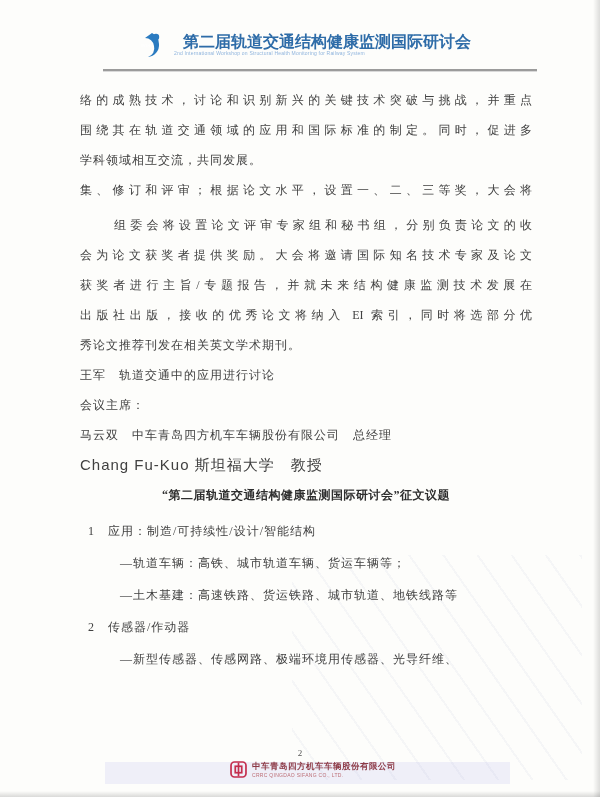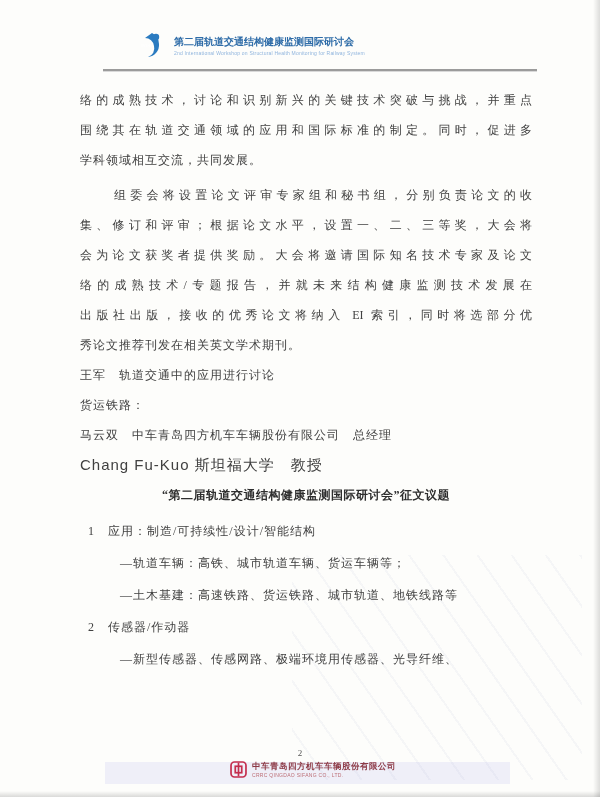--- a/index.html
+++ b/index.html
@@ -20,21 +20,21 @@
   .watermark{position:absolute;right:18px;top:555px;width:290px;height:225px;
     background:repeating-linear-gradient(55deg,rgba(140,150,190,0.07) 0 2px,transparent 2px 28px);
     pointer-events:none;}
   
   .header{position:absolute;top:0;left:0;width:100%;height:90px;}
   .header-inner{position:absolute;top:30px;left:132px;display:flex;align-items:flex-start;}
   .logo{width:34px;height:30px;margin-right:8px;flex:0 0 auto;}
   .header-text{padding-top:6px;}
   .header-title{
     font-family:"Liberation Sans","DejaVu Sans",sans-serif;
-    font-size:10px;font-weight:bold;color:#2e6ca8;letter-spacing:0px;line-height:12px;}
+    font-size:16px;font-weight:bold;color:#2e6ca8;letter-spacing:0px;line-height:12px;margin-left:9px;}
   .header-subtitle{
     font-family:"Liberation Sans","DejaVu Sans",sans-serif;
     font-size:5px;color:#8fb4dd;letter-spacing:0.2px;margin-top:2px;}
   .header-rule{position:absolute;top:69px;left:103px;width:434px;height:3px;
     border-top:2px solid #9b9b9b;border-bottom:1px solid #d9d9d9;box-sizing:border-box;}
   
   .doc-body{position:absolute;top:90px;left:0;width:600px;padding:0 68px 0 80px;box-sizing:border-box;}
   .line{height:30px;font-size:12px;line-height:20px;letter-spacing:1px;
     overflow:hidden;white-space:nowrap;}
   .jfull{white-space:normal;text-align:justify;text-align-last:justify;letter-spacing:0;}
@@ -79,28 +79,28 @@
         <div class="header-subtitle">2nd International Workshop on Structural Health Monitoring for Railway System</div>
       </div>
     </div>
     <div class="header-rule"></div>
   </div>
 
   <div class="doc-body">
     <div class="line jfull">络的成熟技术，讨论和识别新兴的关键技术突破与挑战，并重点</div>
     <div class="line jfull">围绕其在轨道交通领域的应用和国际标准的制定。同时，促进多</div>
     <div class="line">学科领域相互交流，共同发展。</div>
+    <div class="line jfull">集、修订和评审；根据论文水平，设置一、二、三等奖，大会将</div>
     <div class="line jfull ind mt5">组委会将设置论文评审专家组和秘书组，分别负责论文的收</div>
-    <div class="line jfull">集、修订和评审；根据论文水平，设置一、二、三等奖，大会将</div>
     <div class="line jfull">会为论文获奖者提供奖励。大会将邀请国际知名技术专家及论文</div>
-    <div class="line jfull">络的成熟技术/专题报告，并就未来结构健康监测技术发展在</div>
+    <div class="line jfull">获奖者进行主旨/专题报告，并就未来结构健康监测技术发展在</div>
     <div class="line jfull">出版社出版，接收的优秀论文将纳入 EI 索引，同时将选部分优</div>
     <div class="line">秀论文推荐刊发在相关英文学术期刊。</div>
     <div class="line">王军　轨道交通中的应用进行讨论</div>
-    <div class="line">货运铁路：</div>
+    <div class="line">会议主席：</div>
     <div class="line">马云双　中车青岛四方机车车辆股份有限公司　总经理</div>
     <div class="line latin">Chang Fu-Kuo 斯坦福大学　教授</div>
     <div class="line heading">“第二届轨道交通结构健康监测国际研讨会”征文议题</div>
     <div class="line list-num mt6 h32">1　应用：制造/可持续性/设计/智能结构</div>
     <div class="line list-dash h32">—轨道车辆：高铁、城市轨道车辆、货运车辆等；</div>
     <div class="line list-dash h32">—土木基建：高速铁路、货运铁路、城市轨道、地铁线路等</div>
     <div class="line list-num h32">2　传感器/作动器</div>
     <div class="line list-dash h32">—新型传感器、传感网路、极端环境用传感器、光导纤维、</div>
   </div>
 

